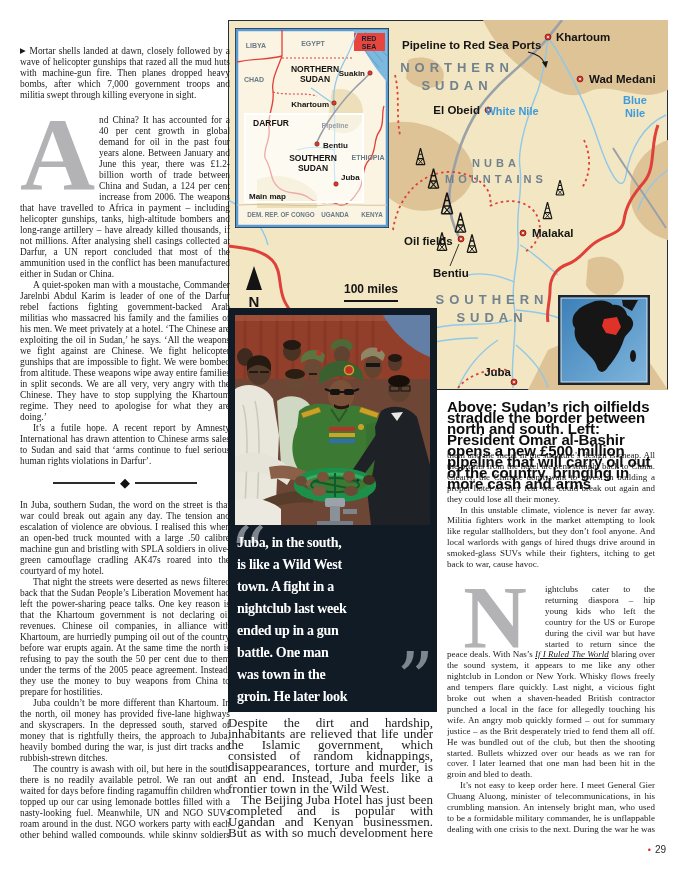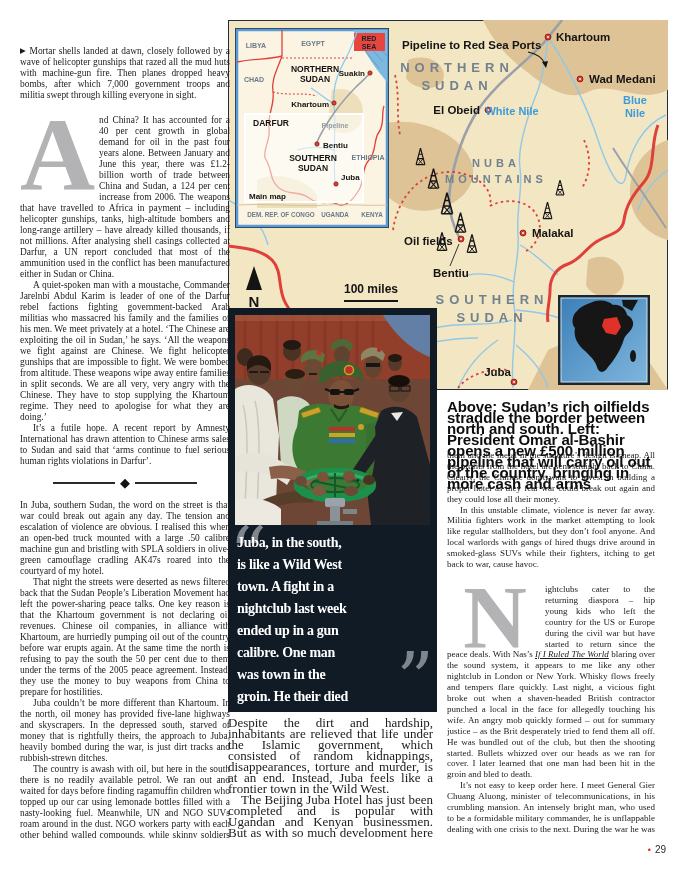--- a/index.html
+++ b/index.html
@@ -326,23 +326,23 @@
     </div>
     <div class="quote">
       <span class="qmark open">“</span>
       <span class="qmark close">”</span>
       <div class="quote-text">
         <div>Juba, in the south,</div>
         <div>is like a Wild West</div>
         <div>town. A fight in a</div>
         <div>nightclub last week</div>
         <div>ended up in a gun</div>
-        <div>calibre. One man</div>
+        <div>battle. One man</div>
         <div>was town in the</div>
-        <div>groin. He their died</div>
+        <div>groin. He later look</div>
       </div>
     </div>
   </div>
 
   <div class="col" style="left:8px;top:46px;width:210px;height:792px;margin-left:12px;">
     <p><span class="lead-arrow">▶</span><span>Mortar shells landed at dawn, closely followed by a wave of helicopter gunships that razed all the mud huts with machine-gun fire. Then planes dropped heavy bombs, after which 7,000 government troops and militia swept through killing everyone in sight.</span></p>
     <p class="dc-para"><span class="dropcap a">A</span><span>nd China? It has accounted for a 40 per cent growth in global demand for oil in the past four years alone. Between January and June this year, there was £1.2-billion worth of trade between China and Sudan, a 124 per cent increase from 2006. The weapons that have travelled to Africa in payment – including helicopter gunships, tanks, high-altitude bombers and long-range artillery – have already killed thousands, if not millions. After analysing shell casings collected at Darfur, a UN report concluded that most of the ammunition used in the conflict has been manufactured either in Sudan or China.</span></p>
     <p class="indent"><span>A quiet-spoken man with a moustache, Commander Jarelnbi Abdul Karim is leader of one of the Darfur rebel factions fighting government-backed Arab militias who massacred his family and the families of his men. We meet privately at a hotel. ‘The Chinese are exploiting the oil in Sudan,’ he says. ‘All the weapons we fight against are Chinese. We fight helicopter gunships that are impossible to fight. We were bombed from altitude. These weapons wipe away entire families in split seconds. We are all very, very angry with the Chinese. They have to stop supplying the Khartoum regime. They need to apologise for what they are doing.’</span></p>
     <p class="indent"><span>It’s a futile hope. A recent report by Amnesty International has drawn attention to Chinese arms sales to Sudan and said that ‘arms continue to fuel serious human rights violations in Darfur’.</span></p>
     <div class="divider">

